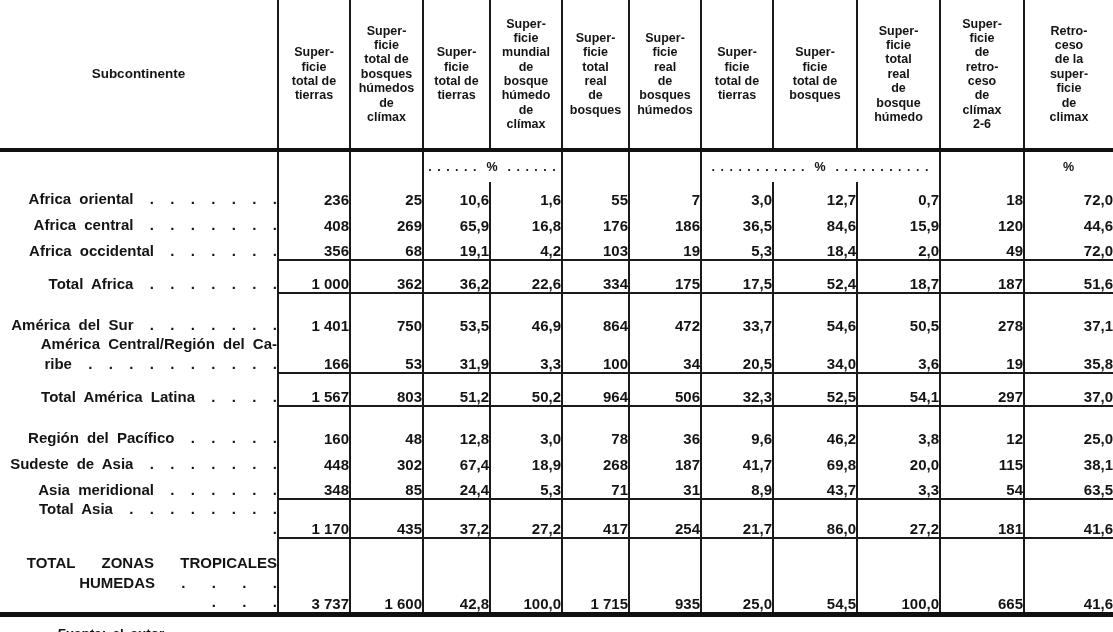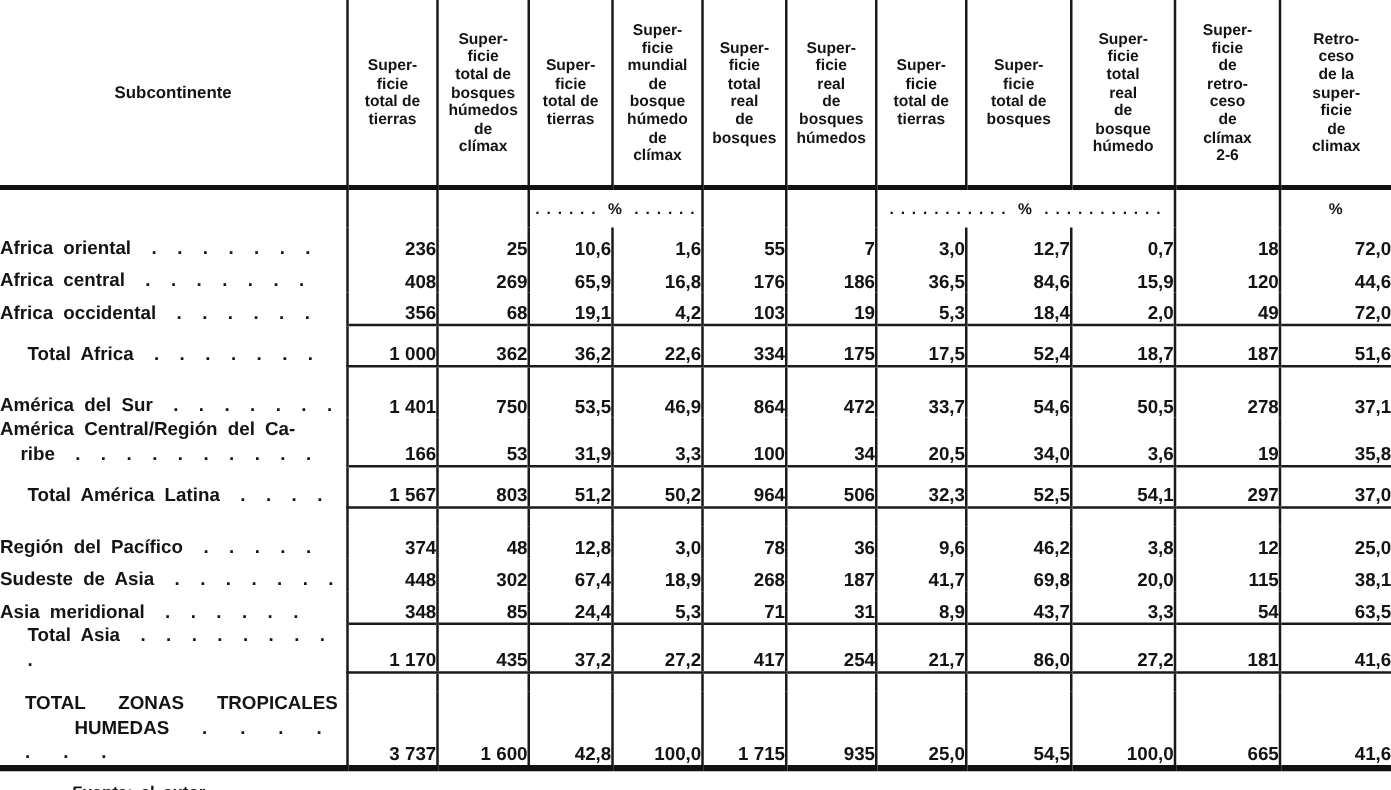--- a/index.html
+++ b/index.html
@@ -50,21 +50,21 @@
   tr.subheader td {
     height: 30px;
     text-align: center;
     vertical-align: middle;
     font-size: 12.5px;
     letter-spacing: 1px;
     white-space: pre;
   }
   
   td.label {
-    text-align: left;
+    text-align: right;
     vertical-align: bottom;
     padding: 0 2px 4px 3px;
     font-size: 15px;
     white-space: pre-wrap;
     word-spacing: 4px;
     line-height: 1.3;
   }
   td.num {
     text-align: right;
     vertical-align: bottom;
@@ -319,21 +319,21 @@
           <td></td>
           <td></td>
           <td></td>
           <td></td>
           <td></td>
           <td></td>
           <td></td>
         </tr>
         <tr class="data">
           <td class="label"><span>Región del Pacífico</span><span>  .  .  .  .  .</span></td>
-          <td class="num">374</td>
+          <td class="num">160</td>
           <td class="num">48</td>
           <td class="num">12,8</td>
           <td class="num">3,0</td>
           <td class="num">78</td>
           <td class="num">36</td>
           <td class="num">9,6</td>
           <td class="num">46,2</td>
           <td class="num">3,8</td>
           <td class="num">12</td>
           <td class="num">25,0</td>

